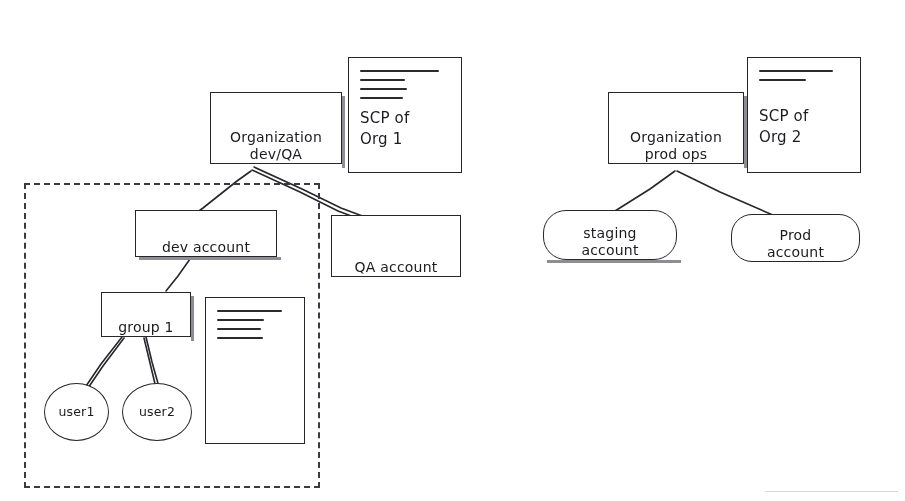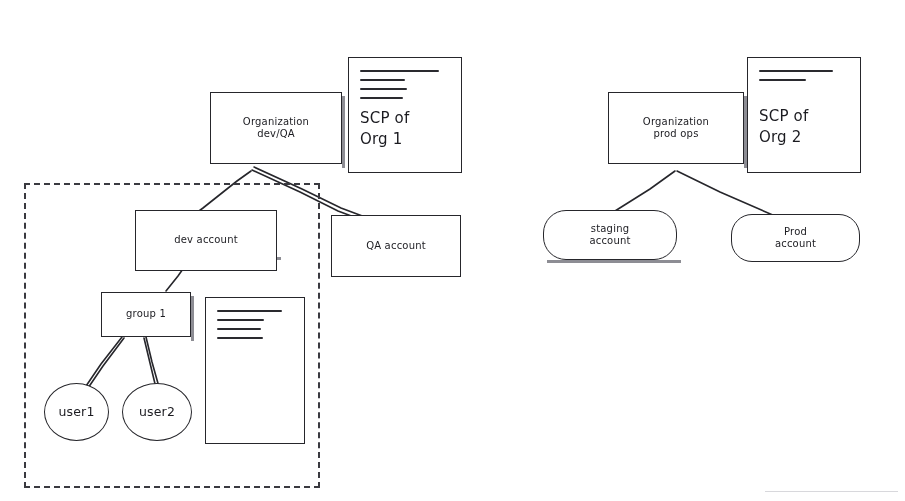--- a/index.html
+++ b/index.html
@@ -30,21 +30,21 @@
     justify-content: center;
     text-align: center;
     border: 1.6px solid #26262b;
     background: #ffffff;
     color: #1b1b20;
     line-height: 1.22;
     letter-spacing: 0.2px;
     z-index: 3;
   }
   .node .ln { display: block; white-space: nowrap; }
-  .box { font-size: 10px; }
+  .box { font-size: 14px; justify-content: flex-end; }
   .circle {
     border-radius: 50%;
     font-size: 12.5px;
     border-width: 1.7px;
   }
   .doc {
     justify-content: flex-start;
     align-items: flex-start;
     padding: 12px 11px 8px 11px;
     font-size: 15px;
@@ -121,21 +121,21 @@
       <i style="width:50%"></i>
       <i style="width:52%"></i>
       <i style="width:48%"></i>
   </div>
   <div class="doclabel">
     <span class="ln">SCP of</span>
     <span class="ln">Org 1</span>
   </div>
 </div>
 
-<div class="node box" style="left:135px; top:210px; width:142px; height:61px;">
+<div class="node box" style="left:135px; top:210px; width:142px; height:47px;">
   <span class="ln">dev account</span>
 </div>
 <div class="shadow-edge" style="left:139px; top:257px; width:142px; height:3px;"></div>
 
 <div class="node box" style="left:331px; top:215px; width:130px; height:62px;">
   <span class="ln">QA account</span>
 </div>
 
 <div class="node box" style="left:101px; top:292px; width:90px; height:45px;">
   <span class="ln">group 1</span>

